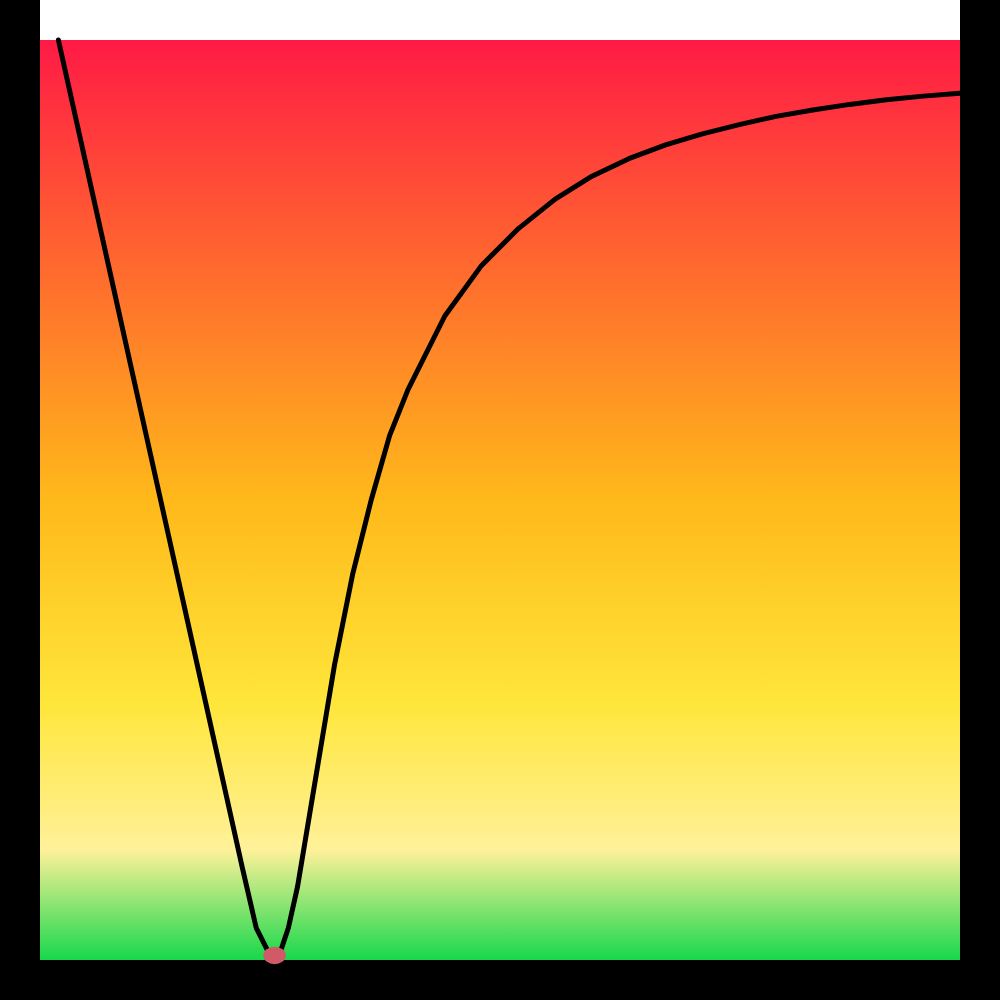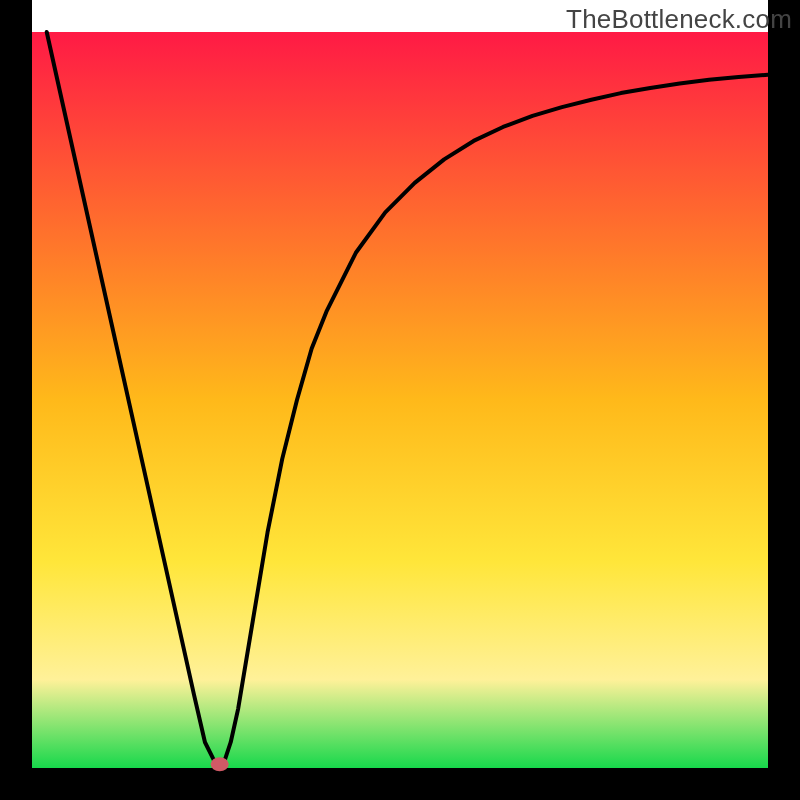--- a/index.html
+++ b/index.html
@@ -31,21 +31,20 @@
     left: 0;
     width: 800px;
     height: 800px;
   }
 </style>
 </head>
 <body>
 
 <div class="chart-root">
 
-  <div class="watermark">TheBottleneck.com</div>
 
   <svg class="chart-svg" viewBox="0 0 800 800">
     <defs>
       <linearGradient id="bg-grad" x1="0" y1="0" x2="0" y2="1">
         <stop id="g0" offset="0%" stop-color="#ff1a45"></stop>
         <stop id="g1" offset="25%" stop-color="#ff6a2e"></stop>
         <stop id="g2" offset="50%" stop-color="#ffb91a"></stop>
         <stop id="g3" offset="72%" stop-color="#ffe63a"></stop>
         <stop id="g4" offset="88%" stop-color="#fff199"></stop>
         <stop id="g5" offset="100%" stop-color="#17d84b"></stop>

